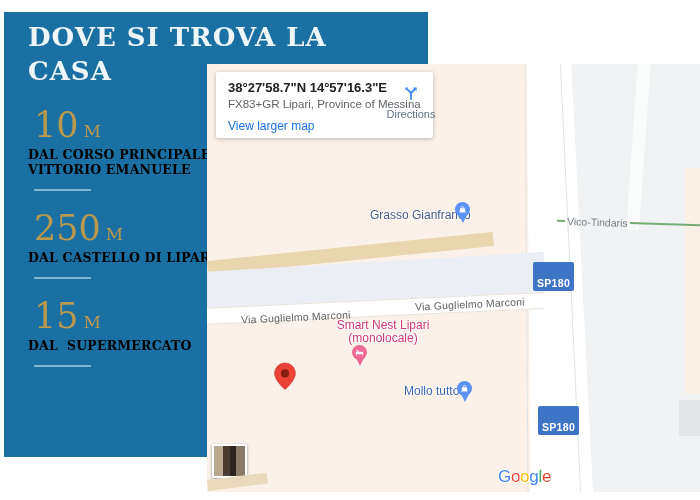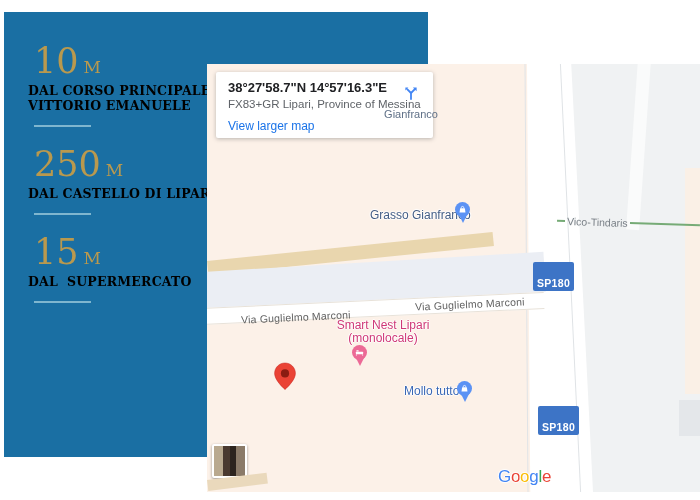--- a/index.html
+++ b/index.html
@@ -97,20 +97,24 @@
   .glogo{position:absolute;left:291px;top:403px;font-size:17px;font-weight:500;letter-spacing:-.3px;
         text-shadow:-1px 0 1px #fff,1px 0 1px #fff,0 1px 1px #fff,0 -1px 1px #fff;cursor:pointer;}
   .gl0,.gl3{color:#4285F4;} .gl1,.gl5{color:#EA4335;} .gl2{color:#FBBC05;} .gl4{color:#34A853;}
 </style>
 </head>
 <body>
 
 <div id="page">
 
   <aside class="blue-panel">
+    <div class="bp-title">
+      <div>DOVE SI TROVA LA</div>
+      <div>CASA</div>
+    </div>
 
     <div class="dist-item">
       <div class="dist-num">
         <span class="val">10</span><span class="unit">M</span>
       </div>
       <div class="dist-lbl">
         <span>DAL CORSO PRINCIPALE</span>
         <span>VITTORIO EMANUELE</span>
       </div>
       <div class="divider"></div>
@@ -204,21 +208,21 @@
       <div class="card-addr">FX83+GR Lipari, Province of Messina</div>
       <div class="card-link">View larger map</div>
       <div class="directions">
         <svg width="18" height="18" viewBox="0 0 24 24">
           <path d="M12 21 V11" stroke="#4285f4" stroke-width="2.4" fill="none"></path>
           <path d="M12 12 L6.5 6.5" stroke="#4285f4" stroke-width="2.4" fill="none"></path>
           <path d="M12 12 L17.5 6.5" stroke="#4285f4" stroke-width="2.4" fill="none"></path>
           <path d="M14.5 4.5 h5 v5 z" fill="#4285f4"></path>
           <path d="M4.5 4.5 h4 l-4 4 z" fill="#4285f4"></path>
         </svg>
-        <div class="dir-lbl">Gianfranco</div>
+        <div class="dir-lbl">Directions</div>
       </div>
     </div>
 
     <div class="sv-thumb">
       <div class="sv-img"></div>
     </div>
     <div class="tan-streak"></div>
 
     <div class="glogo"><span class="gl0">G</span><span class="gl1">o</span><span class="gl2">o</span><span class="gl3">g</span><span class="gl4">l</span><span class="gl5">e</span></div>
 

